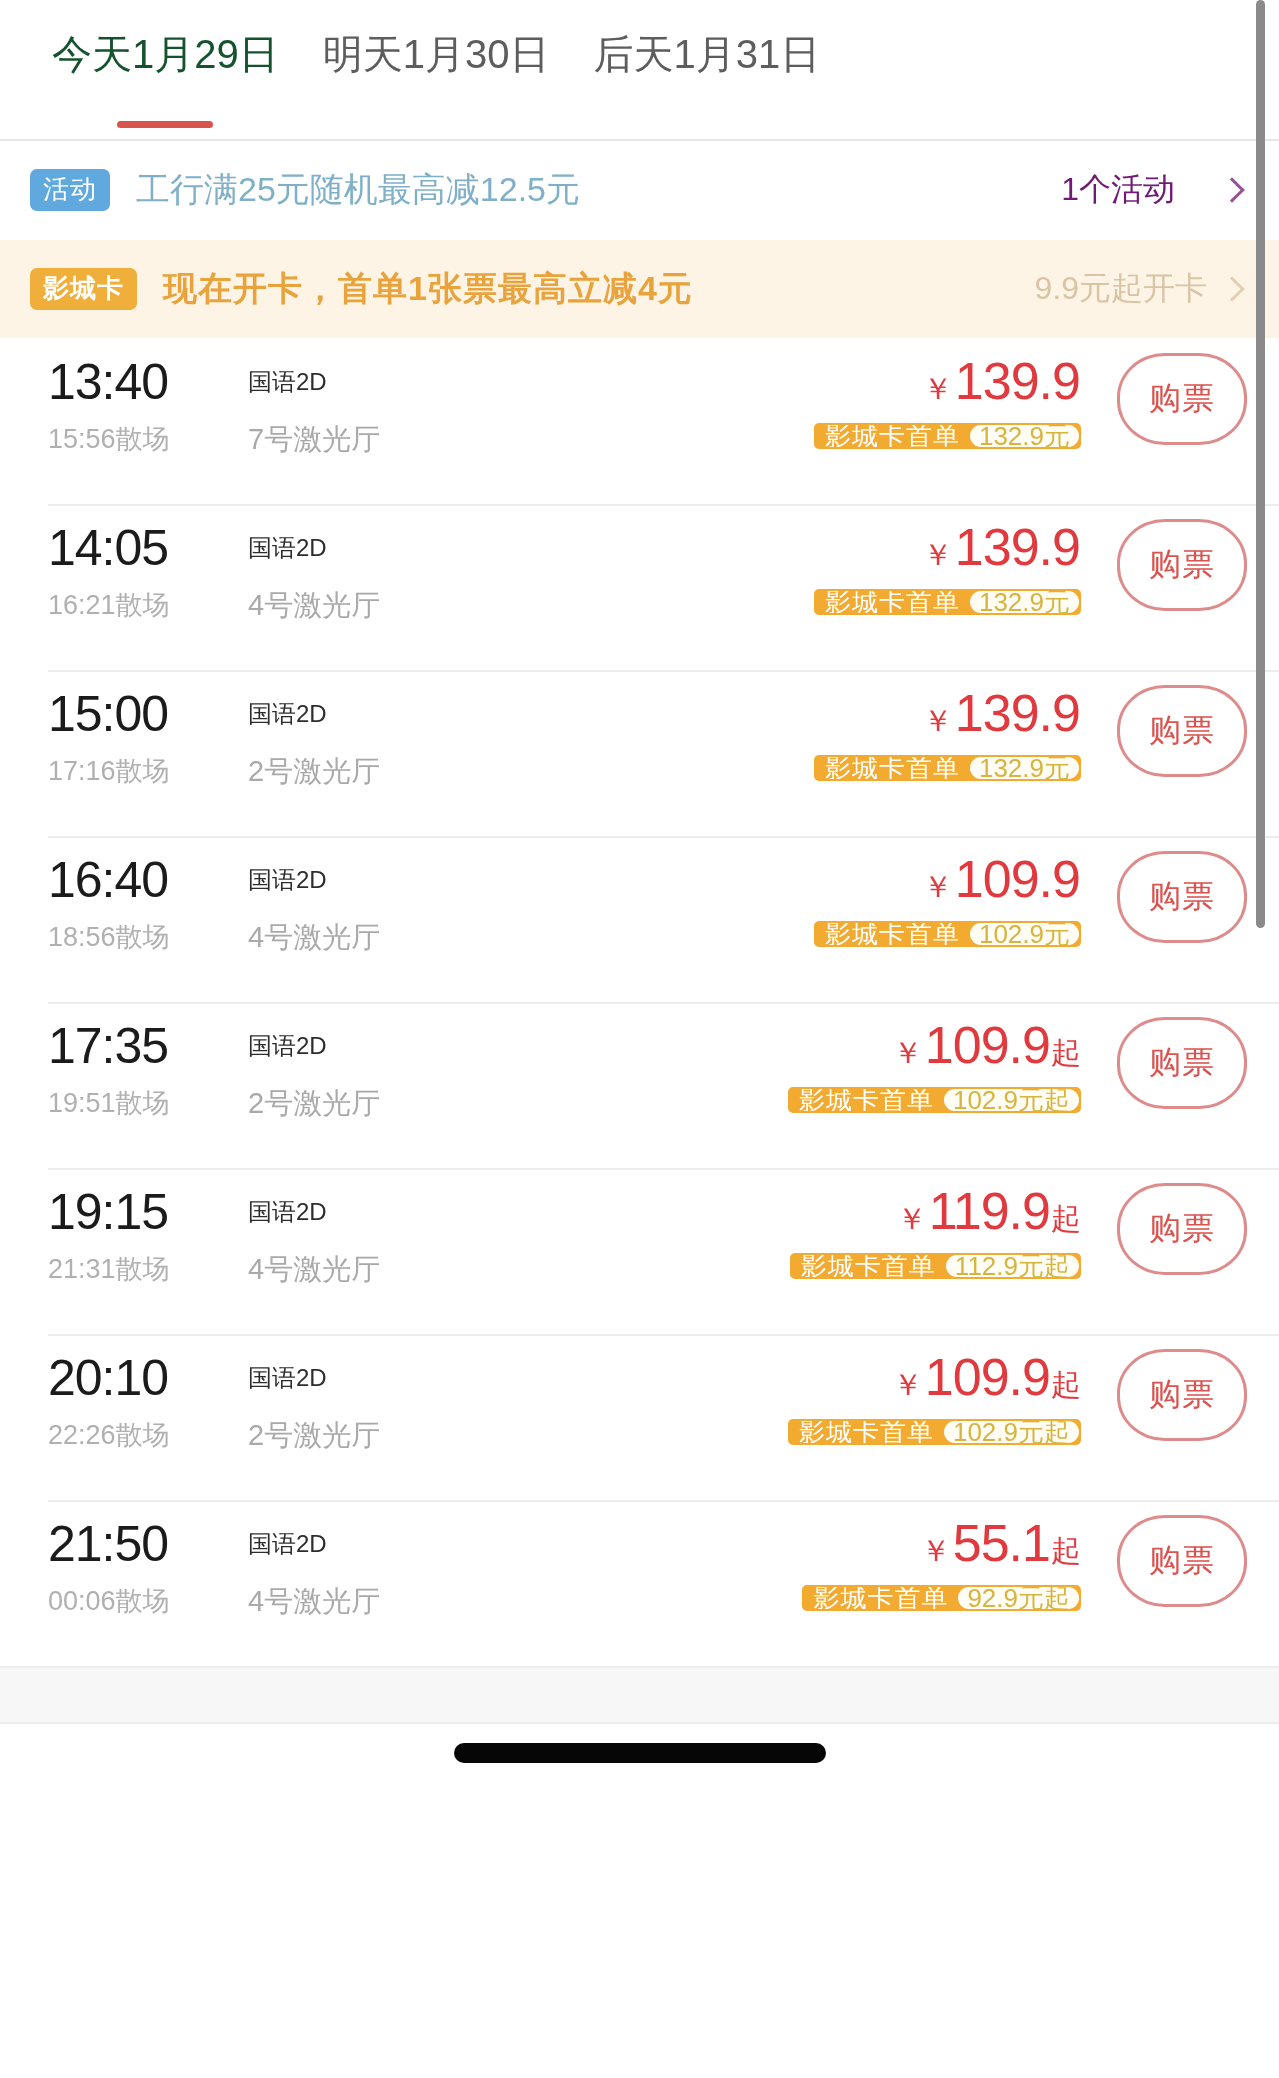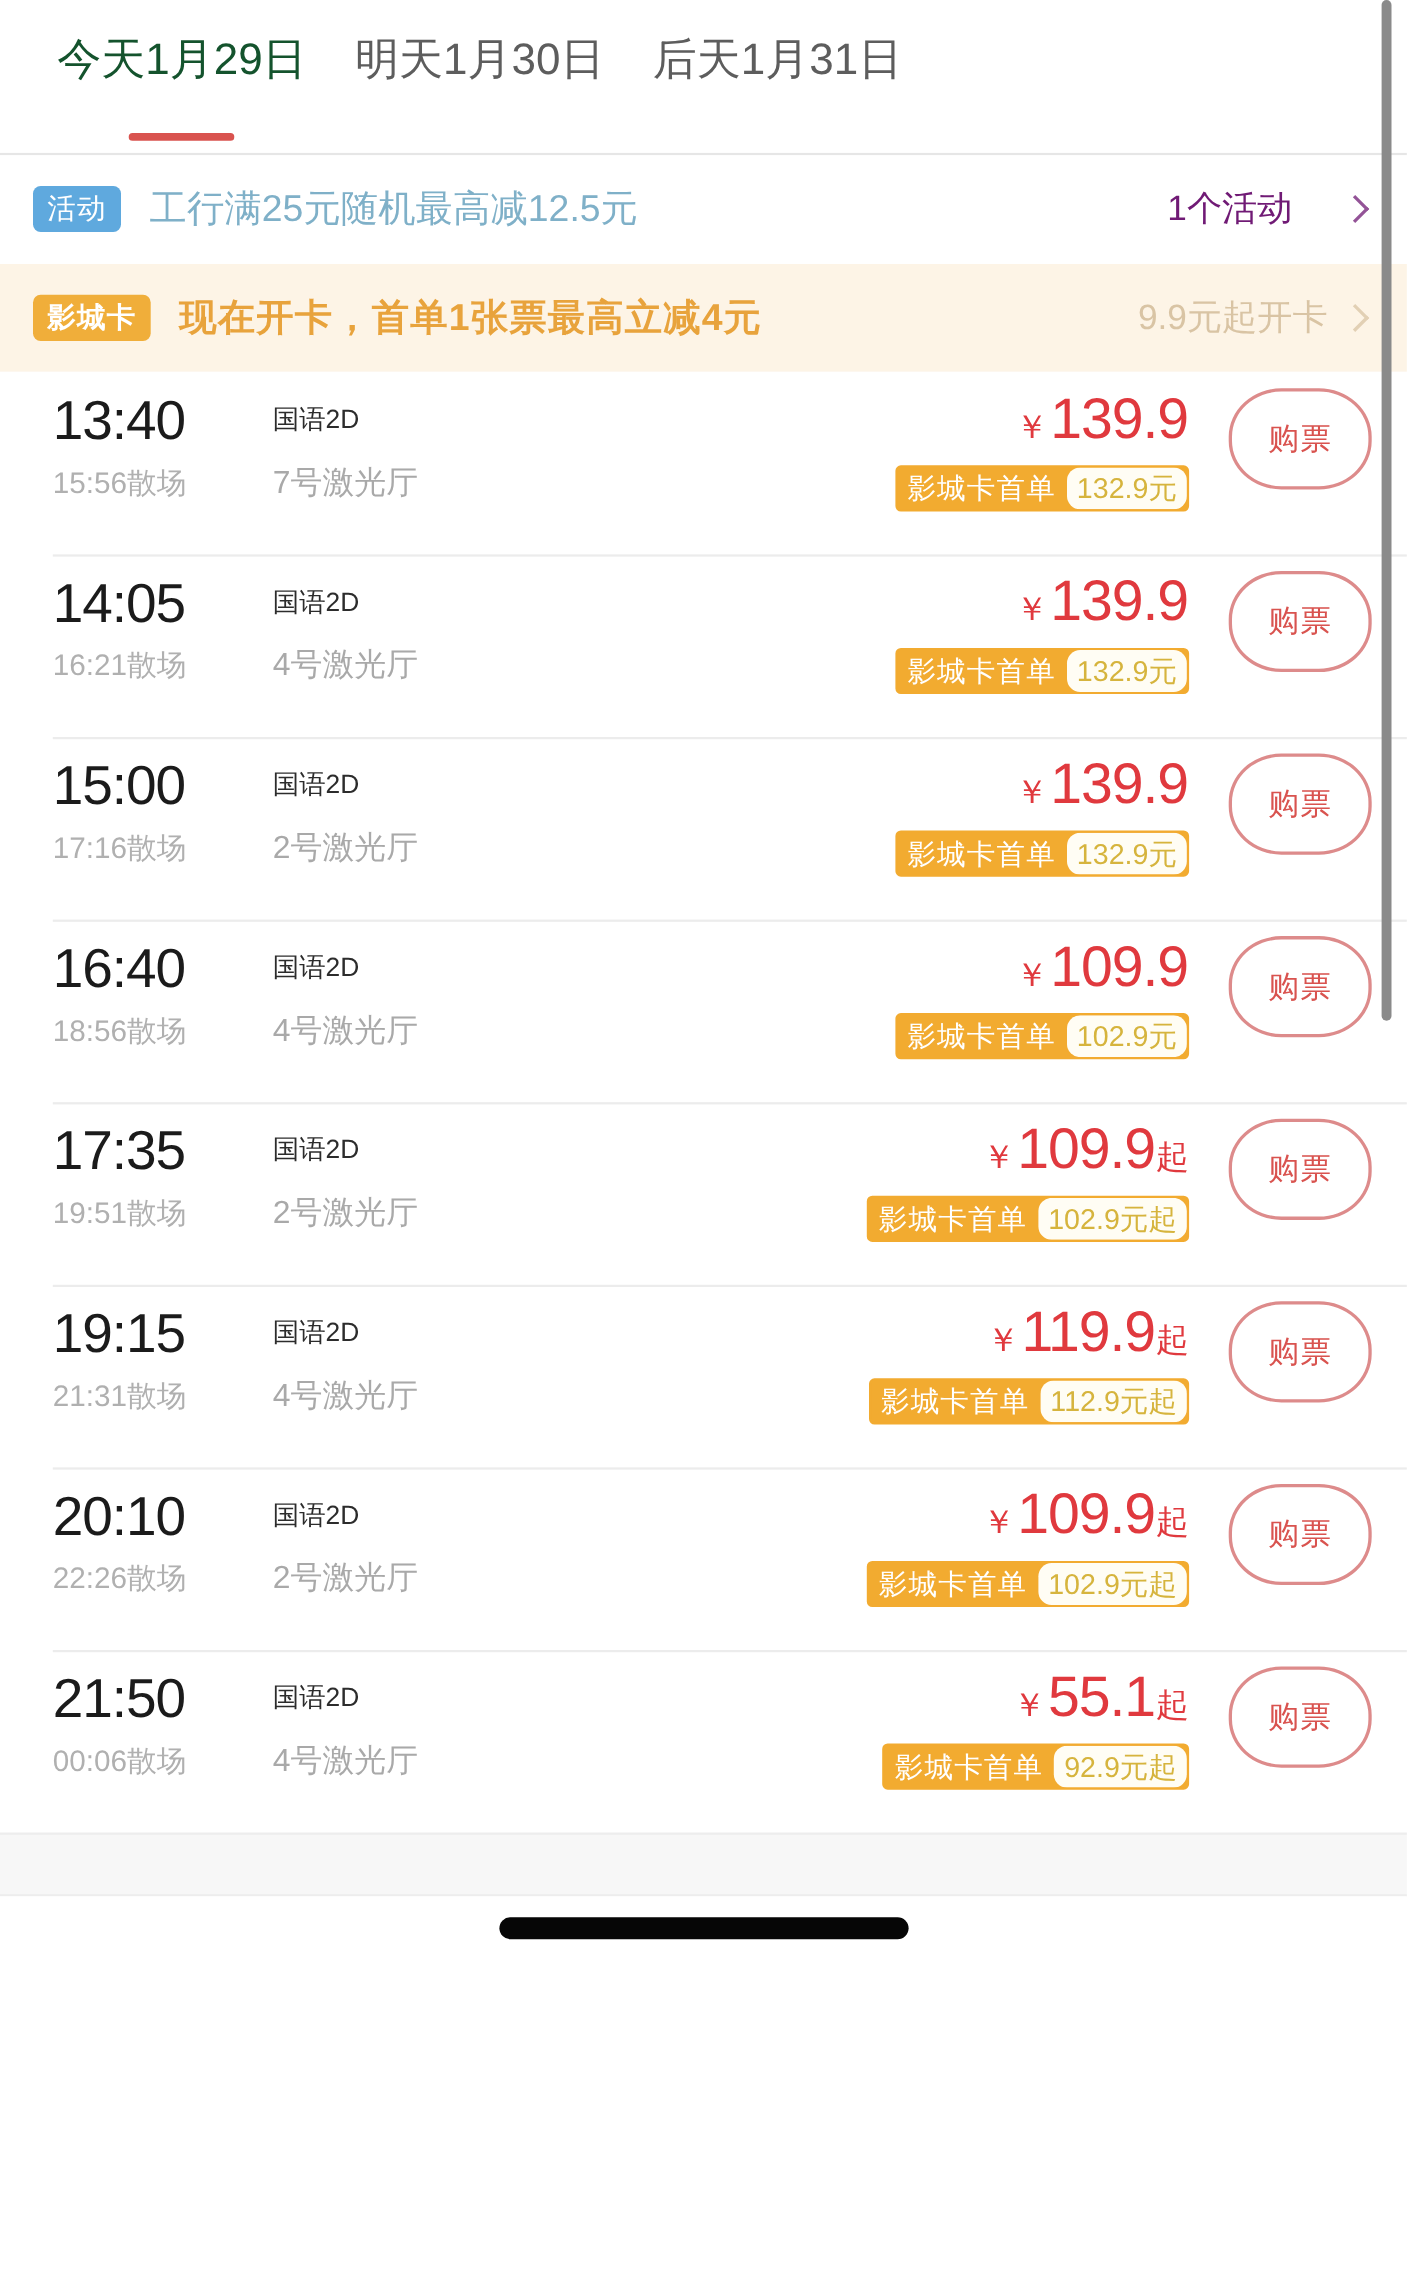--- a/index.html
+++ b/index.html
@@ -168,21 +168,21 @@
   .price-qi { font-size: 30px; margin-left: 1px; }
 
   .card-tag {
     display: flex;
     align-items: stretch;
     margin-top: 6px;
     border-radius: 5px;
     overflow: hidden;
     background: #f2ab30;
     border: 2px solid #f2ab30;
-    height: 42px;
+    height: 26px;
   }
   .card-tag-left {
     display: flex; align-items: center;
     padding: 0 10px 0 9px;
     font-size: 26px;
     color: #ffffff;
     letter-spacing: 1px;
     white-space: nowrap;
   }
   .card-tag-right {
@@ -199,21 +199,21 @@
     flex: 0 0 150px;
     display: flex;
     justify-content: center;
   }
   .buy-btn {
     width: 130px;
     height: 92px;
     border: 3px solid #dd8b8b;
     border-radius: 48px / 44px;
     color: #d9534f;
-    font-size: 28px;
+    font-size: 32px;
     display: flex;
     align-items: center;
     justify-content: center;
     background: #ffffff;
     letter-spacing: 1px;
   }
 
   
   .footer-gap {
     height: 58px;

